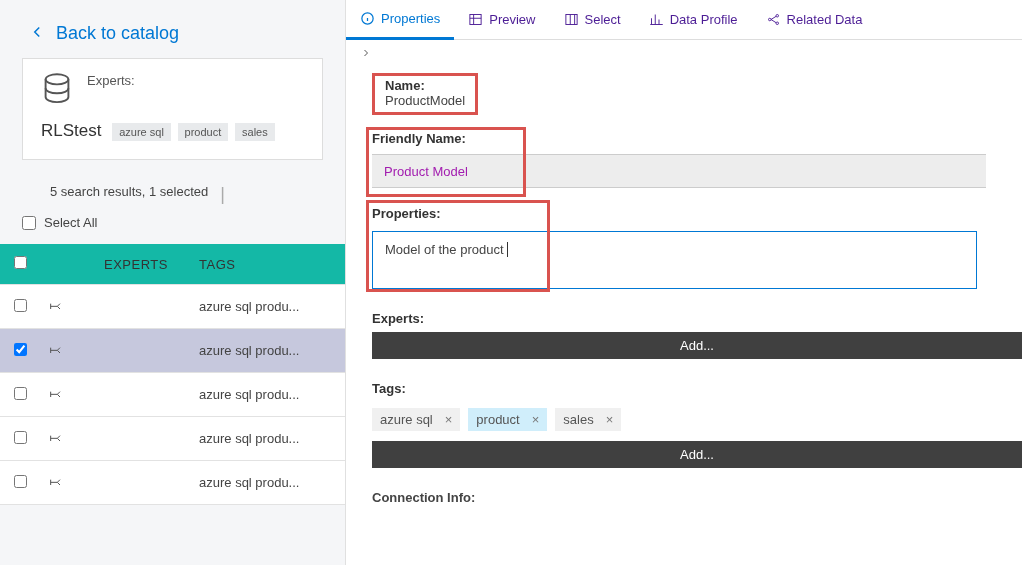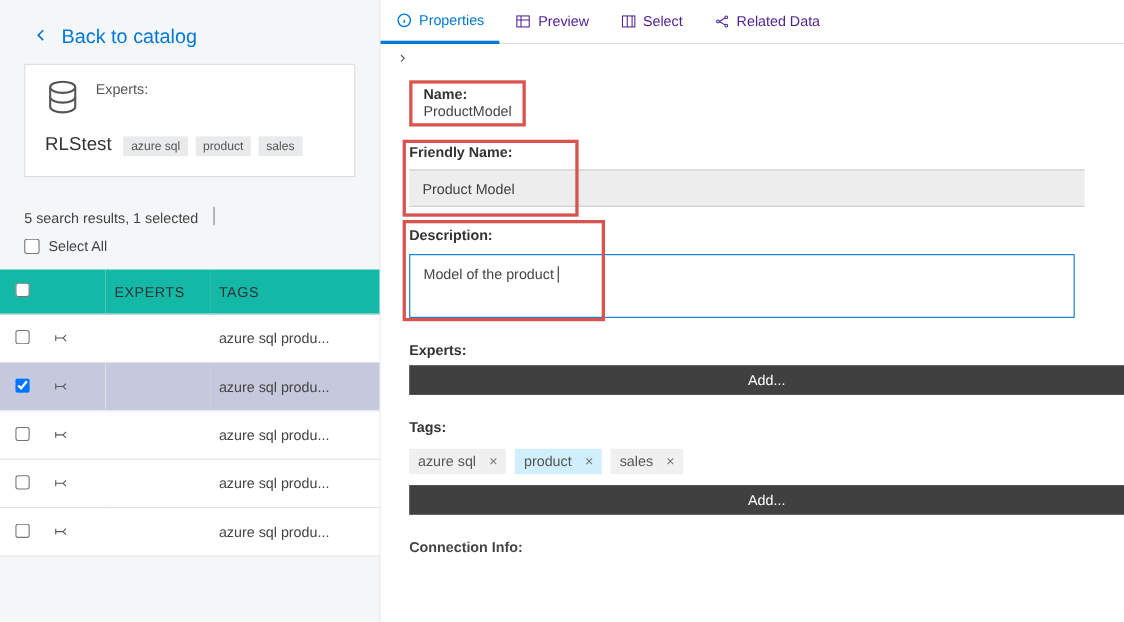--- a/index.html
+++ b/index.html
@@ -6,21 +6,21 @@
   body { font-family: "Segoe UI", Arial, sans-serif; font-size: 13px; color: #333; background: #fff; width: 1022px; height: 565px; overflow: hidden; display: flex; }
   .left-panel { width: 346px; background: #f5f6f8; border-right: 1px solid #e0e0e0; display: flex; flex-direction: column; }
   .back-link { color: #0078d4; font-size: 18px; padding: 23px 0 14px 28px; cursor: pointer; display: flex; align-items: flex-start; gap: 10px; }
   .back-link svg { stroke: #0078d4; }
   .card { background: #fff; border: 1px solid #ddd; margin: 0 22px 16px 22px; padding: 14px 18px 18px 18px; }
   .card-top { display: flex; gap: 14px; }
   .db-icon { width: 32px; height: 38px; }
   .experts-lbl { font-size: 13px; color: #555; }
   .card-name { font-size: 17px; color: #333; margin-top: 10px; }
   .tag-chip { display: inline-block; background: #e8eaec; color: #555; font-size: 11px; padding: 3px 7px; margin: 2px 2px 0 0; }
-  .results-row { padding: 8px 22px 10px 22px; display:flex; align-items:flex-end; color:#444;}
+  .results-row { padding: 8px 22px 10px 22px; display:flex; align-items:flex-start; color:#444;margin-left:28px;}
   .results-row .divider { margin: 0 12px; color:#aaa; font-size:18px;}
   .select-all { padding: 0 22px 14px 22px; display:flex; align-items:center; gap:8px; color:#444;}
   .select-all input { width:14px; height:14px; }
   .table { width:100%; border-collapse: collapse; background:#fff;}
   .table th, .table td { text-align:left; padding:12px 8px; border-bottom:1px solid #e2e2e2; font-weight:normal;}
   .table th { font-size:13px; color:#333; letter-spacing:0.5px; background:#14b8a6;}
   .table th:first-child, .table td.cb { width:40px; text-align:center; }
   .table td.pin { width:56px; }
   .table td.exp { width:95px; }
   .table tr.selected td { background:#c6c8dd; }
@@ -43,21 +43,21 @@
   .tag-pill { background:#f0f0f0; display:flex; align-items:center; gap:12px; padding:4px 8px; font-size:13px; color:#555;}
   .tag-pill.hl { background:#d0eefb;}
   .tag-pill .x { color:#777; cursor:pointer;}
   .conn-lbl { font-weight:600; margin:22px 0 0 26px; color:#444;}
   
   .name-red { padding:2px 10px 4px 10px;}
   .friendly-wrapper { position:relative; margin-top:8px; margin-left:26px;}
   .friendly-red { border:3px solid #d9534f; position:absolute; left:-6px; top:-4px; width:160px; height:70px; pointer-events:none;}
   .desc-wrapper { position:relative; margin-top:18px; margin-left:26px;}
   .desc-wrapper .red-overlay { border:3px solid #d9534f; position:absolute; left:-6px; top:-6px; width:184px; height:92px; pointer-events:none;}
-  .friendly-input { background:#ededed; border-top:1px solid #ccc; border-bottom:1px solid #ccc; height:34px; width:614px; padding:0 12px; display:flex; align-items:center; margin-top:8px; color:#404040;}
+  .friendly-input { background:#ededed; border-top:1px solid #ccc; border-bottom:1px solid #ccc; height:34px; width:614px; padding:0 12px; display:flex; align-items:center; margin-top:8px; color:#a21caf;}
 </style>
 </head>
 <body>
 
 <div class="left-panel">
   <div class="back-link">
     <svg width="18" height="18" viewBox="0 0 24 24" fill="none" stroke-width="2">
         <path d="M15 6l-6 6 6 6"></path>
       </svg>
     <span>Back to catalog</span>
@@ -161,20 +161,26 @@
     </div>
     <div class="tab">
       <svg width="15" height="15" viewBox="0 0 24 24" stroke-width="1.5">
           <rect x="3" y="4" width="18" height="16"></rect>
           <path d="M10 4v16M17 4v16"></path>
         </svg>
       <span>Select</span>
     </div>
     <div class="tab">
       <svg width="15" height="15" viewBox="0 0 24 24" stroke-width="1.5">
+          <path d="M4 20V10M10 20V4M16 20v-8M22 20H2"></path>
+        </svg>
+      <span>Data Profile</span>
+    </div>
+    <div class="tab">
+      <svg width="15" height="15" viewBox="0 0 24 24" stroke-width="1.5">
           <circle cx="6" cy="12" r="2"></circle>
           <circle cx="18" cy="6" r="2"></circle>
           <circle cx="18" cy="18" r="2"></circle>
           <path d="M8 12l8-5M8 12l8 5"></path>
         </svg>
       <span>Related Data</span>
     </div>
   </div>
 
   <div class="chevron-row">
@@ -193,21 +199,21 @@
   <div class="friendly-wrapper">
     <div class="friendly-red"></div>
     <div class="lbl">Friendly Name:</div>
     <div class="friendly-input">
       <span>Product Model</span>
     </div>
   </div>
 
   <div class="desc-wrapper">
     <div class="red-overlay"></div>
-    <div class="lbl">Description:</div>
+    <div class="lbl">Properties:</div>
     <div class="desc-input">
       <span>Model of the product</span><span style="border-right:1px solid #333;">&nbsp;</span>
     </div>
   </div>
 
   <div class="section-lbl">Experts:</div>
   <button class="add-btn">Add...</button>
 
   <div class="section-lbl">Tags:</div>
   <div class="tags-row">

